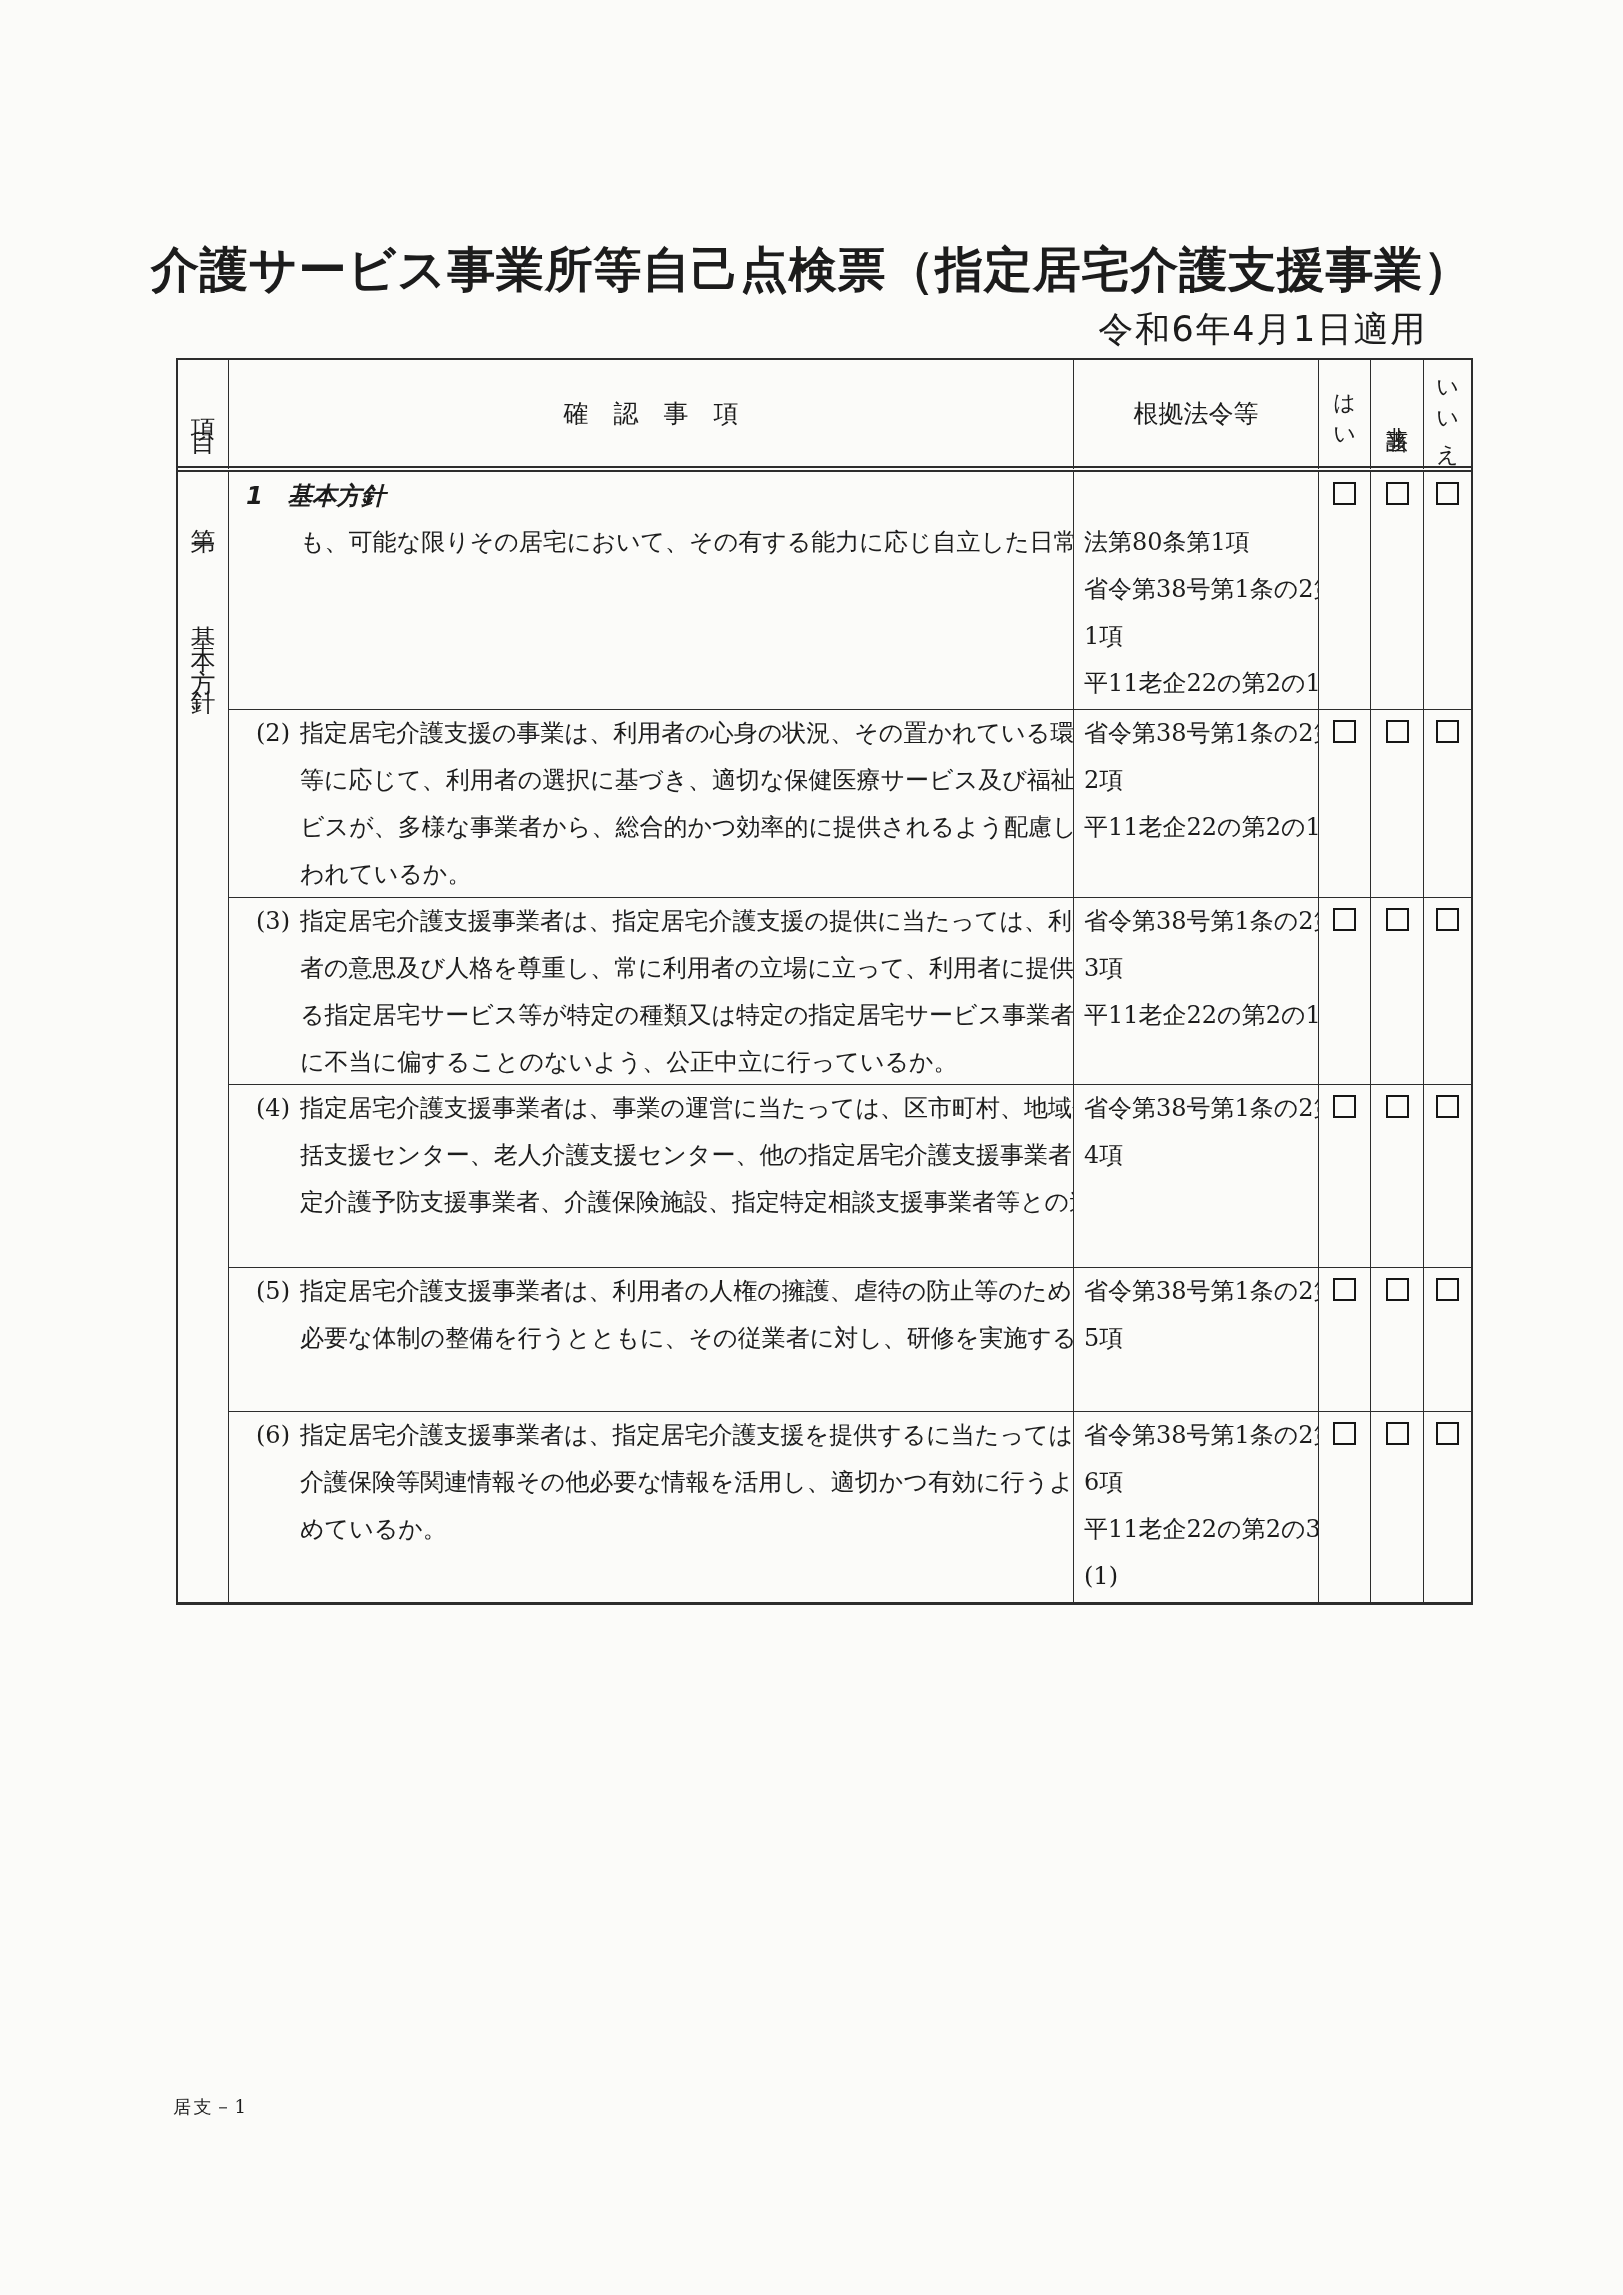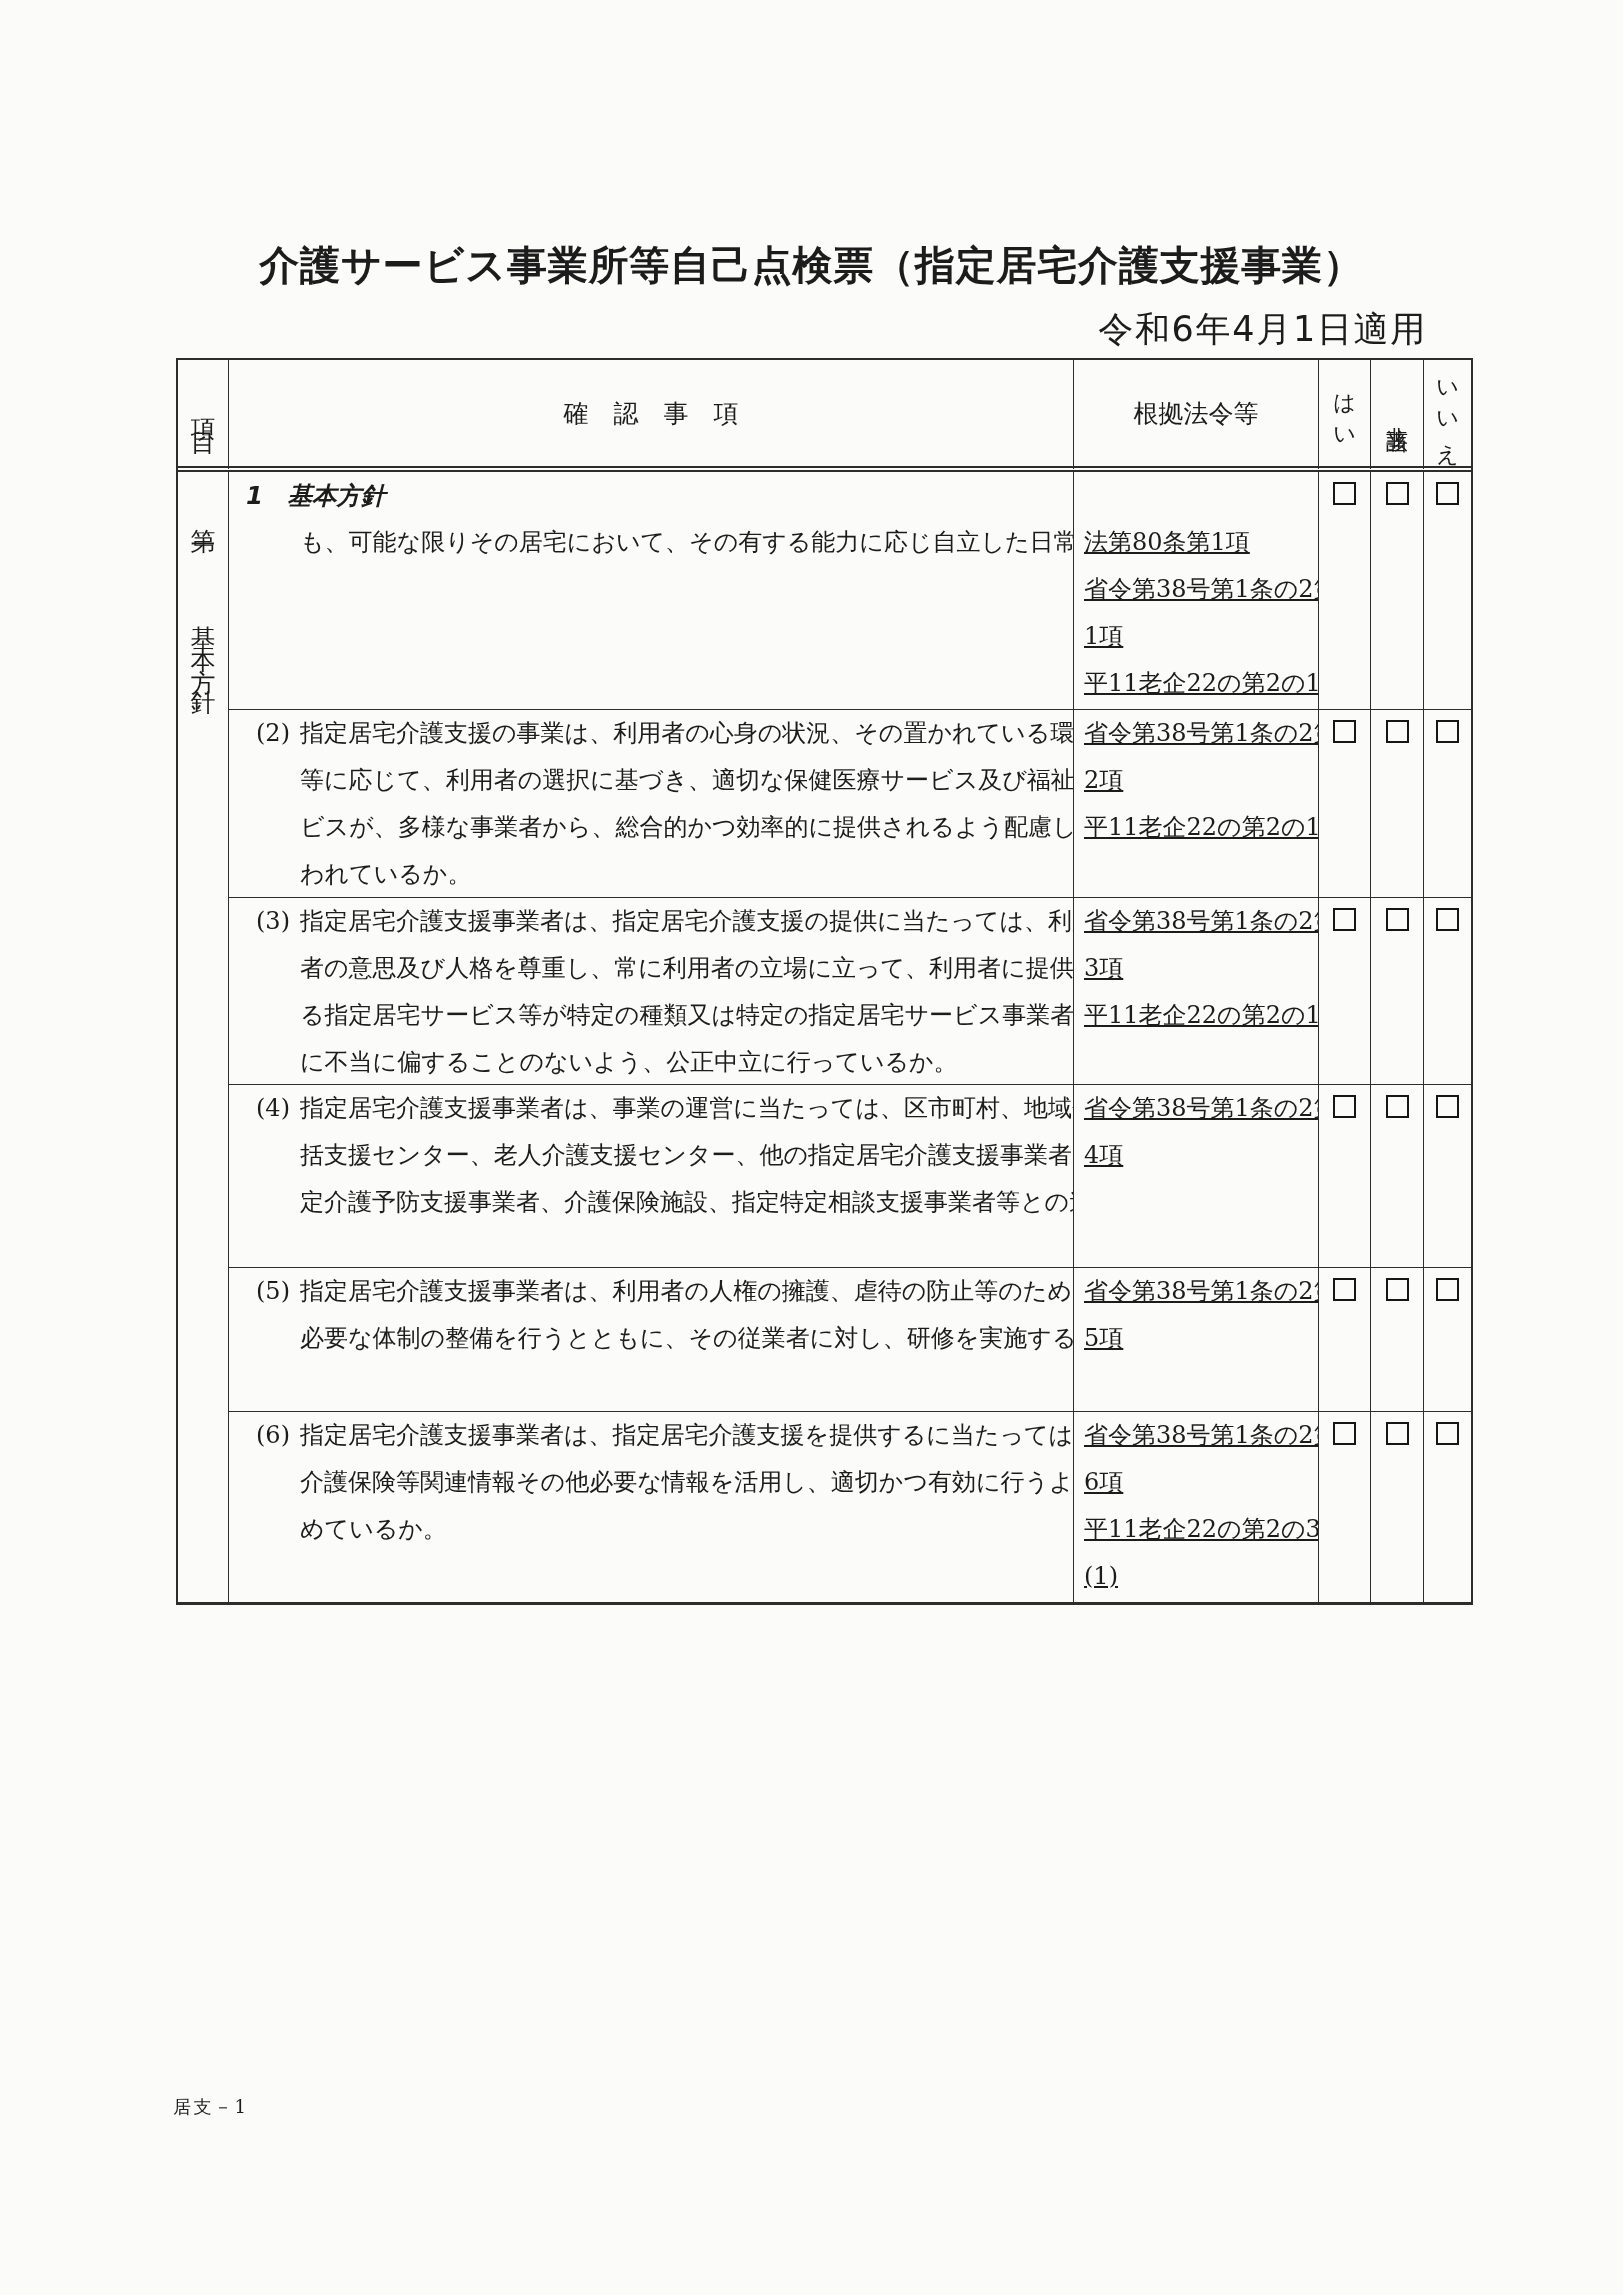--- a/index.html
+++ b/index.html
@@ -15,21 +15,21 @@
     background:var(--paper);
     color:var(--ink);
     font-family:"DejaVu Serif","Liberation Serif",serif;
     overflow:hidden;
   }
   
   .title{
     position:absolute;left:0;top:238px;width:100%;
     text-align:center;
     font-family:"DejaVu Sans","Liberation Sans",sans-serif;
-    font-weight:700;font-size:40px;letter-spacing:0.8px;
+    font-weight:700;font-size:48px;letter-spacing:0.8px;
   }
   .date{
     position:absolute;top:306px;right:196px;
     font-family:"DejaVu Sans","Liberation Sans",sans-serif;
     font-size:35px;letter-spacing:1.7px;
   }
   
   .sheet-table{
     position:absolute;left:176px;top:358px;
     display:grid;
@@ -67,21 +67,21 @@
   .conf{font-size:24px;overflow:hidden;}
   .conf .line{line-height:47px;white-space:nowrap;padding-left:27px;}
   .conf .cont{padding-left:71px;}
   .conf .num{display:inline-block;width:44px;}
   .section-heading{
     font-family:"DejaVu Sans","Liberation Sans",sans-serif;
     font-weight:700;font-size:24.5px;line-height:47px;
     padding-left:17px;white-space:nowrap;font-style:italic;
   }
   
-  .legal{font-size:24px;line-height:47px;padding:0 5px 0 10px;overflow:hidden;text-decoration:underline;}
+  .legal{font-size:24px;line-height:47px;padding:0 5px 0 10px;overflow:hidden;}
   .legal.pushed{padding-top:47px;}
   .lline{white-space:nowrap;}
   
   .chk{display:flex;justify-content:center;align-items:flex-start;padding-top:10px;}
   .checkbox{width:23px;height:23px;border:2.5px solid #161616;background:transparent;}
   
   .footer-code{
     position:absolute;left:173px;top:2095px;
     font-size:18px;letter-spacing:2.5px;
   }

